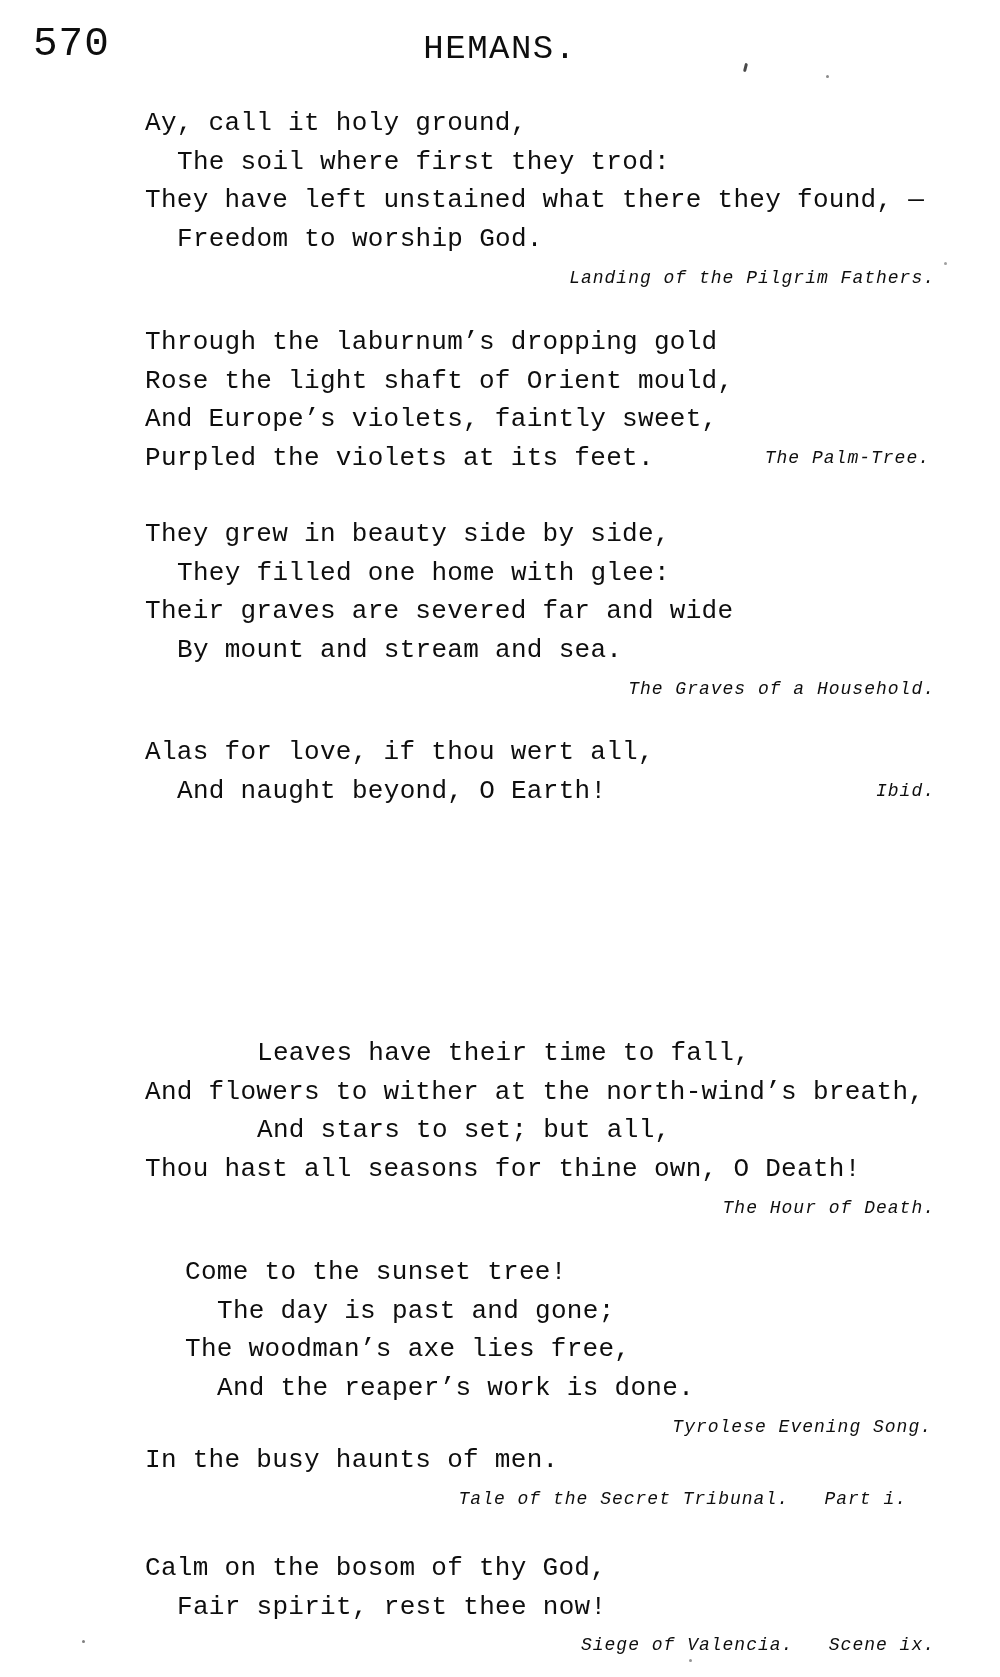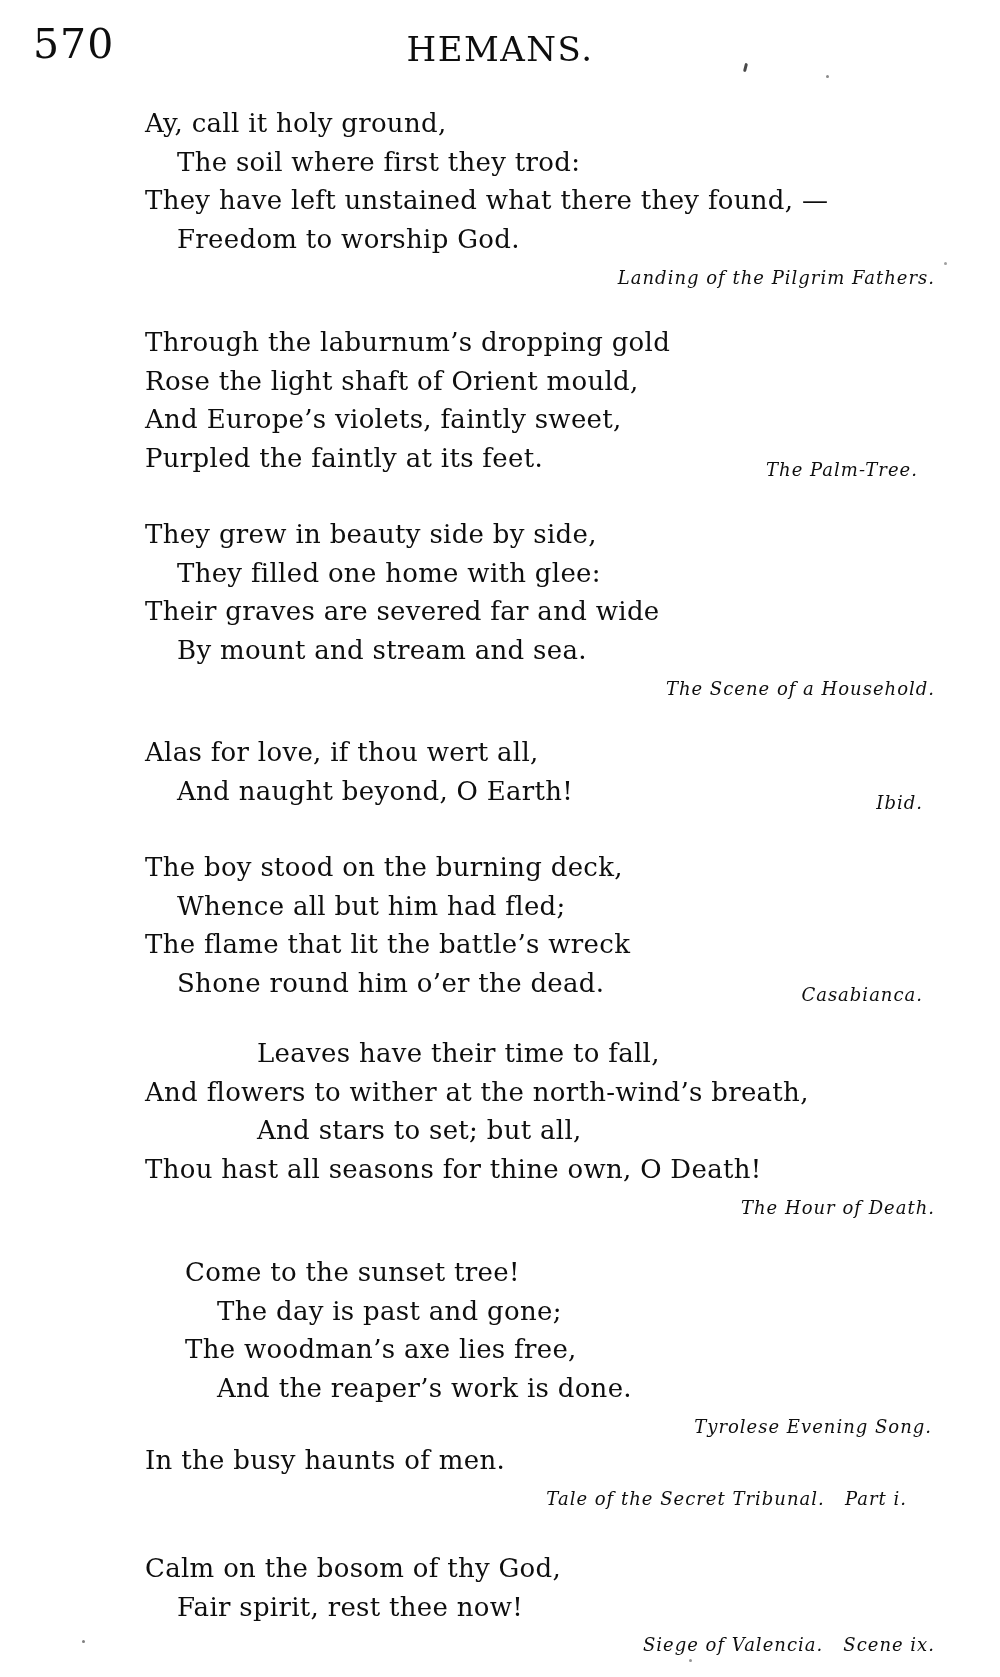--- a/index.html
+++ b/index.html
@@ -3,21 +3,21 @@
 <meta charset="utf-8">
 <style>
   html,body{margin:0;padding:0;}
   body{
     width:1000px;height:1677px;
     background:#ffffff;
     font-family:"DejaVu Serif","Liberation Serif",serif;
     color:#0e0e0e;
     overflow:hidden;
   }
-  .page{position:relative;width:1000px;height:1677px;background:#fff;}
+  .page{position:relative;width:1000px;height:1677px;background:#fff;font-family:Liberation Mono, monospace;}
 
   .folio{
     position:absolute;left:33px;top:24px;
     font-size:41px;line-height:1;letter-spacing:1px;
   }
   .running-head{
     position:absolute;left:0;top:32px;width:100%;
     text-align:center;
     font-size:34px;line-height:1;letter-spacing:1.5px;
   }
@@ -32,21 +32,21 @@
   .i1{padding-left:32px;}
   .i2{padding-left:112px;}
 
   .attr{
     display:block;text-align:right;
     font-style:italic;
     font-size:18px;line-height:38.7px;
     letter-spacing:1px;
     white-space:pre;
   }
-  .attr.inline{position:absolute;right:0;margin:12px;}
+  .attr.inline{position:absolute;right:0;margin:0;}
   .s2 .attr.inline{top:116px;right:5px;}
   .s4 .attr.inline{top:39px;}
   .s5 .attr.inline{top:116px;}
   .s7 .attr{padding-right:3px;}
   .s8 .attr{padding-right:28px;}
 
   .s1{top:104px;}
   .s2{top:323px;}
   .s3{top:515px;}
   .s4{top:733px;}
@@ -76,45 +76,38 @@
     <span class="line i1">The soil where first they trod:</span>
     <span class="line">They have left unstained what there they found, —</span>
     <span class="line i1">Freedom to worship God.</span>
     <span class="attr">Landing of the Pilgrim Fathers.</span>
   </section>
 
   <section class="stanza s2">
     <span class="line">Through the laburnum’s dropping gold</span>
     <span class="line">Rose the light shaft of Orient mould,</span>
     <span class="line">And Europe’s violets, faintly sweet,</span>
-    <span class="line">Purpled the faintly at its feet.</span>
+    <span class="line">Purpled the violets at its feet.</span>
     <span class="attr inline">The Palm-Tree.</span>
   </section>
 
   <section class="stanza s3">
     <span class="line">They grew in beauty side by side,</span>
     <span class="line i1">They filled one home with glee:</span>
     <span class="line">Their graves are severed far and wide</span>
     <span class="line i1">By mount and stream and sea.</span>
-    <span class="attr">The Scene of a Household.</span>
+    <span class="attr">The Graves of a Household.</span>
   </section>
 
   <section class="stanza s4">
     <span class="line">Alas for love, if thou wert all,</span>
     <span class="line i1">And naught beyond, O Earth!</span>
     <span class="attr inline">Ibid.</span>
   </section>
 
-  <section class="stanza s5">
-    <span class="line">The boy stood on the burning deck,</span>
-    <span class="line i1">Whence all but him had fled;</span>
-    <span class="line">The flame that lit the battle’s wreck</span>
-    <span class="line i1">Shone round him o’er the dead.</span>
-    <span class="attr inline">Casabianca.</span>
-  </section>
 
   <section class="stanza s6">
     <span class="line i2">Leaves have their time to fall,</span>
     <span class="line">And flowers to wither at the north-wind’s breath,</span>
     <span class="line i2">And stars to set; but all,</span>
     <span class="line">Thou hast all seasons for thine own, O Death!</span>
     <span class="attr">The Hour of Death.</span>
   </section>
 
   <section class="stanza s7">

